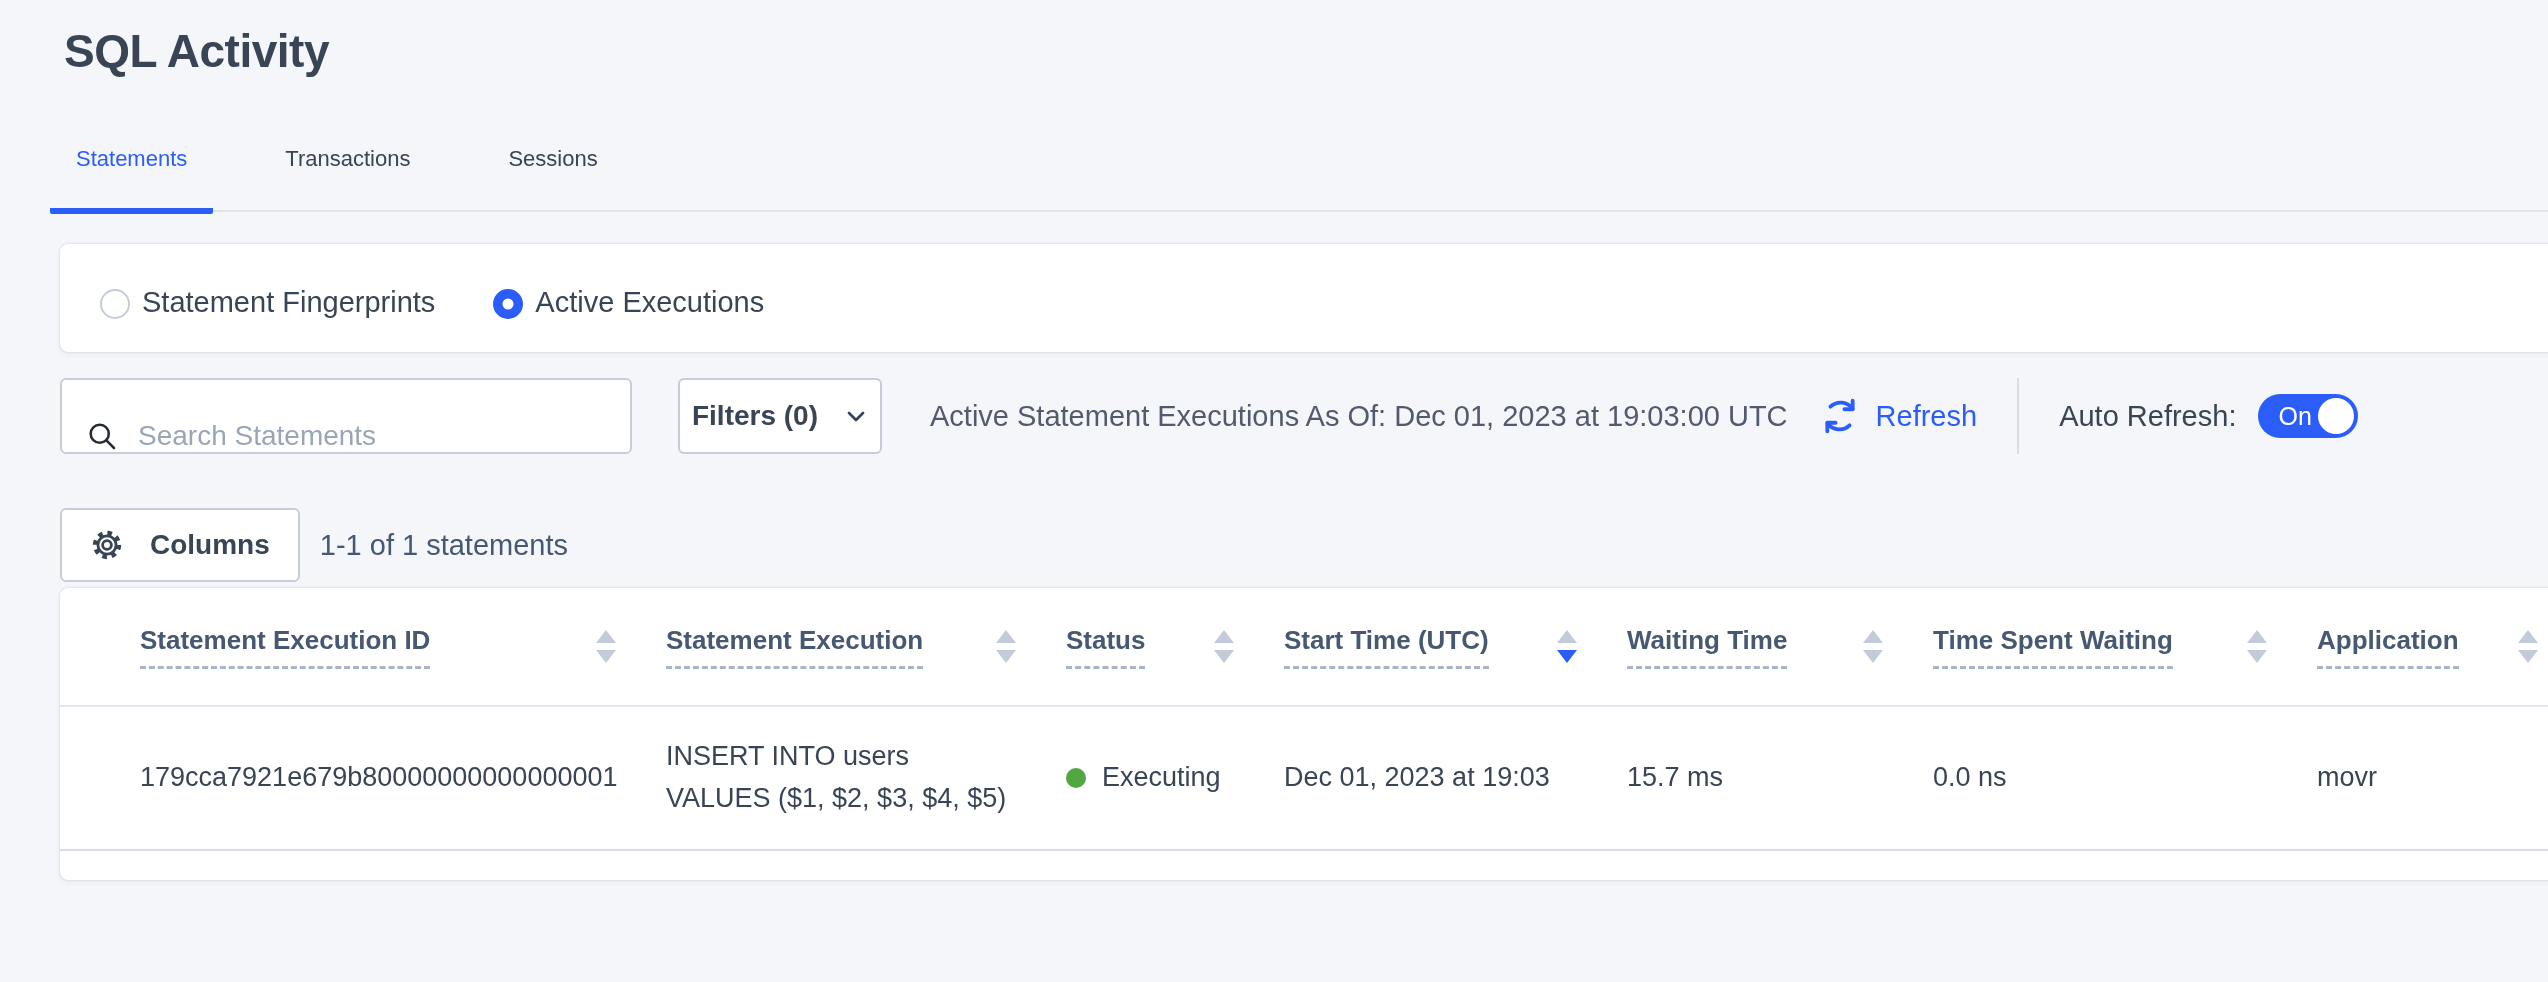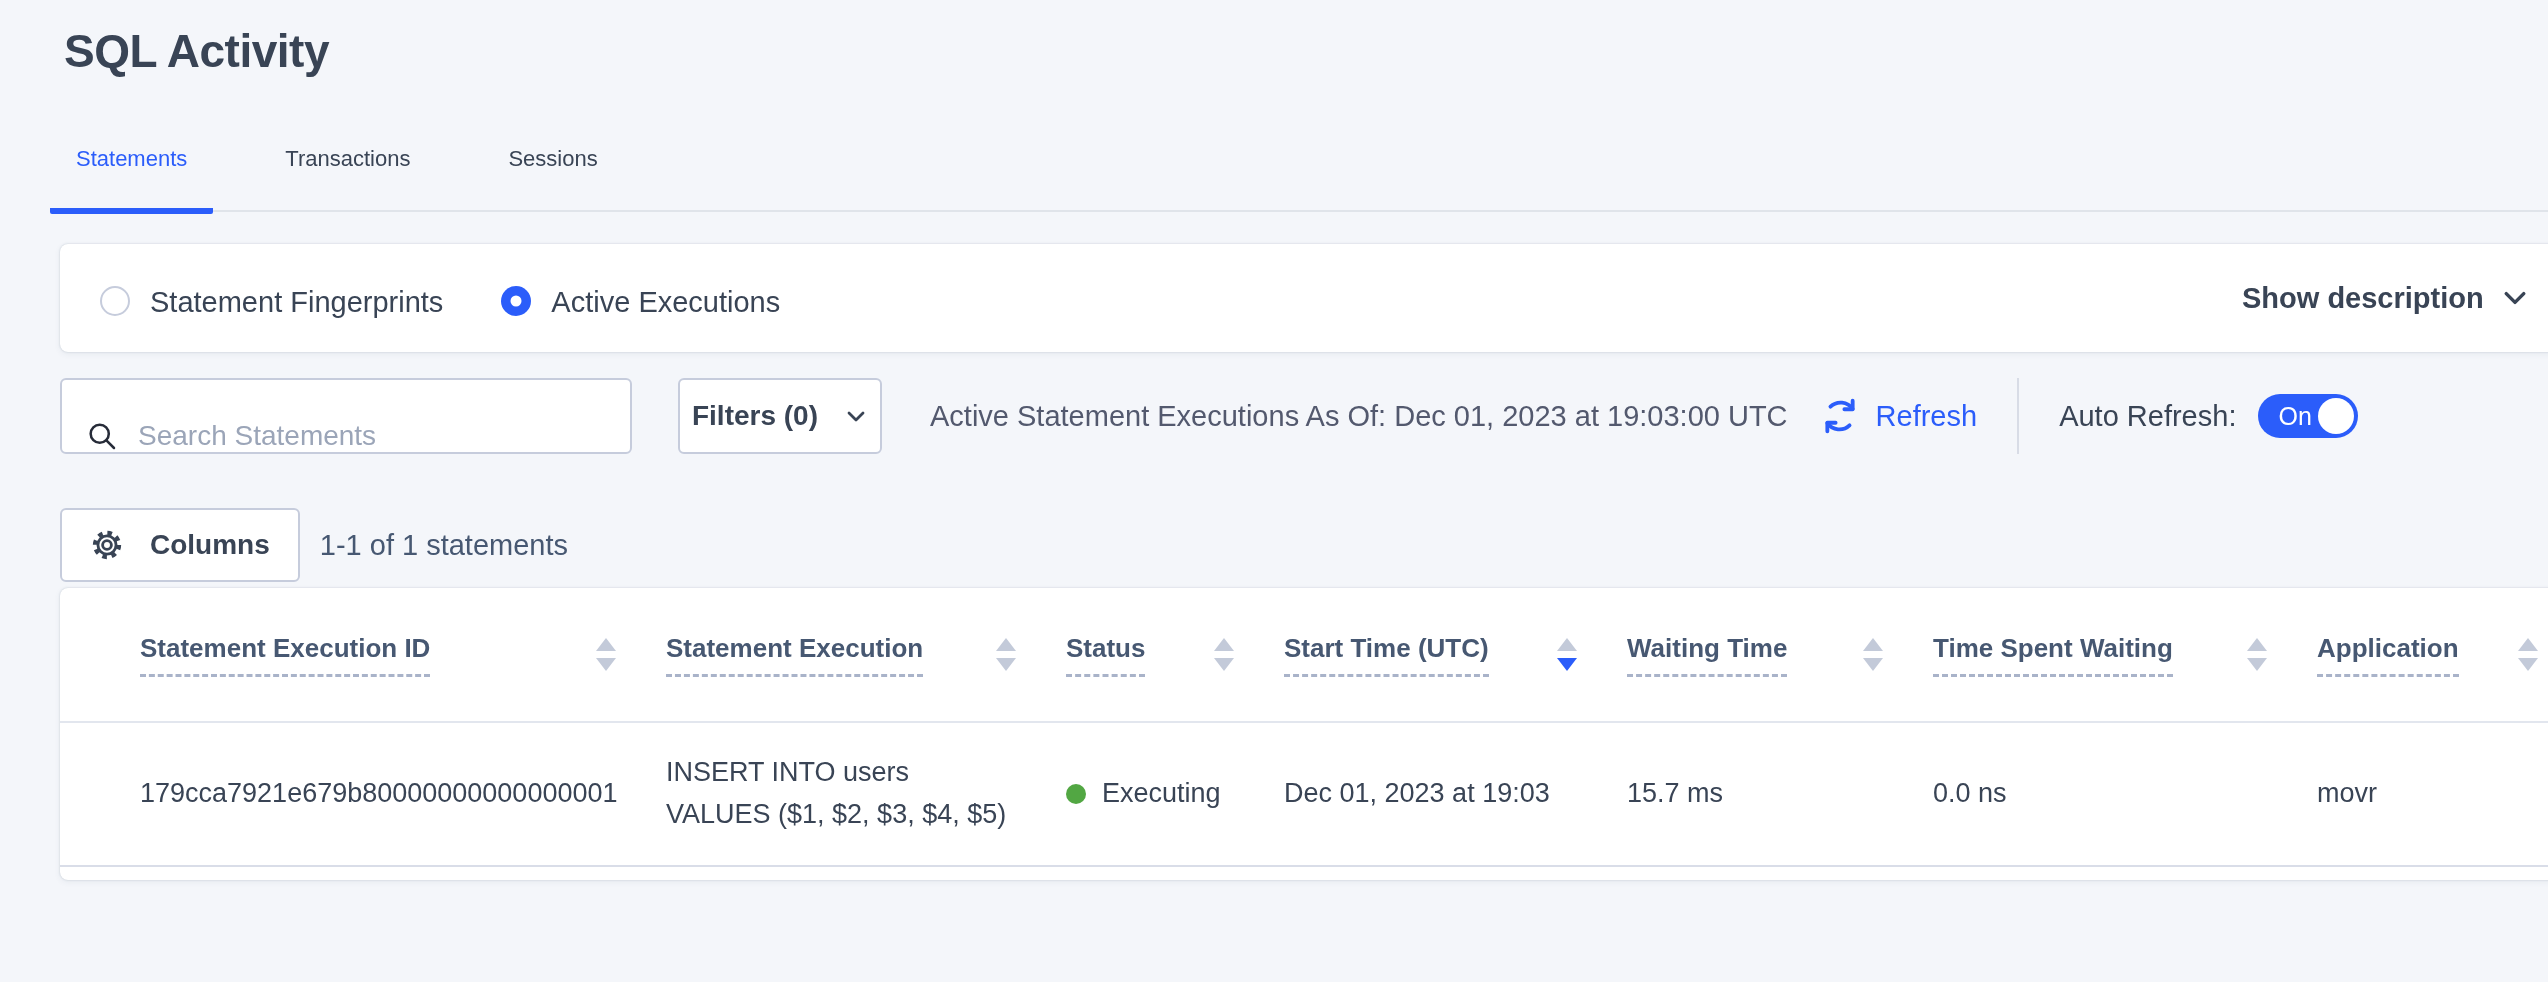--- a/index.html
+++ b/index.html
@@ -46,21 +46,21 @@
   .tab[data-active="true"]{color:var(--accent);border-bottom-color:var(--accent);}
   
   .panel{
     position:absolute;left:60px;width:2528px;background:#fff;
     border-radius:8px;
     box-shadow:0 0 2px rgba(67,90,111,.28),0 2px 6px rgba(67,90,111,.08);
   }
   .radio-panel{top:244px;height:108px;display:flex;align-items:center;}
   
   .radio-group{display:flex;align-items:center;gap:58px;padding-left:40px;}
-  .radio-option{display:flex;align-items:flex-start;gap:20px;cursor:pointer;margin-top:9px;}
+  .radio-option{display:flex;align-items:flex-end;gap:12px;cursor:pointer;margin-top:9px;}
   .radio-circle{
     width:30px;height:30px;border-radius:50%;
     border:2px solid var(--border);background:#fff;flex:none;
   }
   .radio-option[data-selected="true"] .radio-circle{
     border:none;background:var(--accent);position:relative;
   }
   .radio-option[data-selected="true"] .radio-circle::after{
     content:"";position:absolute;left:50%;top:50%;
     width:11px;height:11px;border-radius:50%;background:#fff;
@@ -116,21 +116,21 @@
   .columns-row{
     position:absolute;left:60px;top:508px;height:74px;
     display:flex;align-items:center;
   }
   .columns-btn{height:74px;padding:0 28px;}
   .count-text{margin-left:20px;font-size:29px;color:var(--header-text);}
   
   .table-panel{top:588px;height:292px;overflow:hidden;}
   table{width:2528px;border-collapse:collapse;table-layout:fixed;}
   thead tr{border-bottom:2px solid var(--head-border);}
-  th{height:134px;padding:0 50px 0 0;text-align:center;vertical-align:middle;}
+  th{height:118px;padding:0 50px 0 0;text-align:center;vertical-align:middle;}
   th.first,td.first{padding-left:80px;}
   .th-inner{display:flex;align-items:center;}
   .th-label{
     font-size:26px;font-weight:700;color:var(--header-text);
     padding-bottom:10px;border-bottom:3px dashed var(--dash);
     white-space:nowrap;cursor:pointer;
   }
   .sort{display:flex;flex-direction:column;gap:7px;margin-left:auto;padding-left:20px;cursor:pointer;}
   .tri-up{width:0;height:0;border-left:10px solid transparent;border-right:10px solid transparent;border-bottom:13px solid var(--sort-gray);}
   .tri-down{width:0;height:0;border-left:10px solid transparent;border-right:10px solid transparent;border-top:13px solid var(--sort-gray);}
@@ -159,28 +159,20 @@
 <section class="panel radio-panel">
   <div class="radio-group">
     <div class="radio-option" data-selected="false">
       <span class="radio-circle"></span>
       <span class="radio-label">Statement Fingerprints</span>
     </div>
     <div class="radio-option" data-selected="true">
       <span class="radio-circle"></span>
       <span class="radio-label">Active Executions</span>
     </div>
-  </div>
-  <div class="show-description">
-    <span>Show description</span>
-    <span class="icon">
-      <svg width="30" height="30" viewBox="0 0 24 24">
-        <polyline points="5,8.5 12,15.5 19,8.5" fill="none" stroke="#394455" stroke-width="2.8" stroke-linecap="round" stroke-linejoin="round"></polyline>
-      </svg>
-    </span>
   </div>
 </section>
 
 <div class="filter-row">
   <div class="search-box">
     <span class="icon">
       <svg width="32" height="32" viewBox="0 0 24 24">
         <circle cx="10.3" cy="10.3" r="6.8" fill="none" stroke="#262b38" stroke-width="1.9"></circle>
         <line x1="15.3" y1="15.3" x2="21" y2="21" stroke="#262b38" stroke-width="1.9" stroke-linecap="round"></line>
       </svg>

